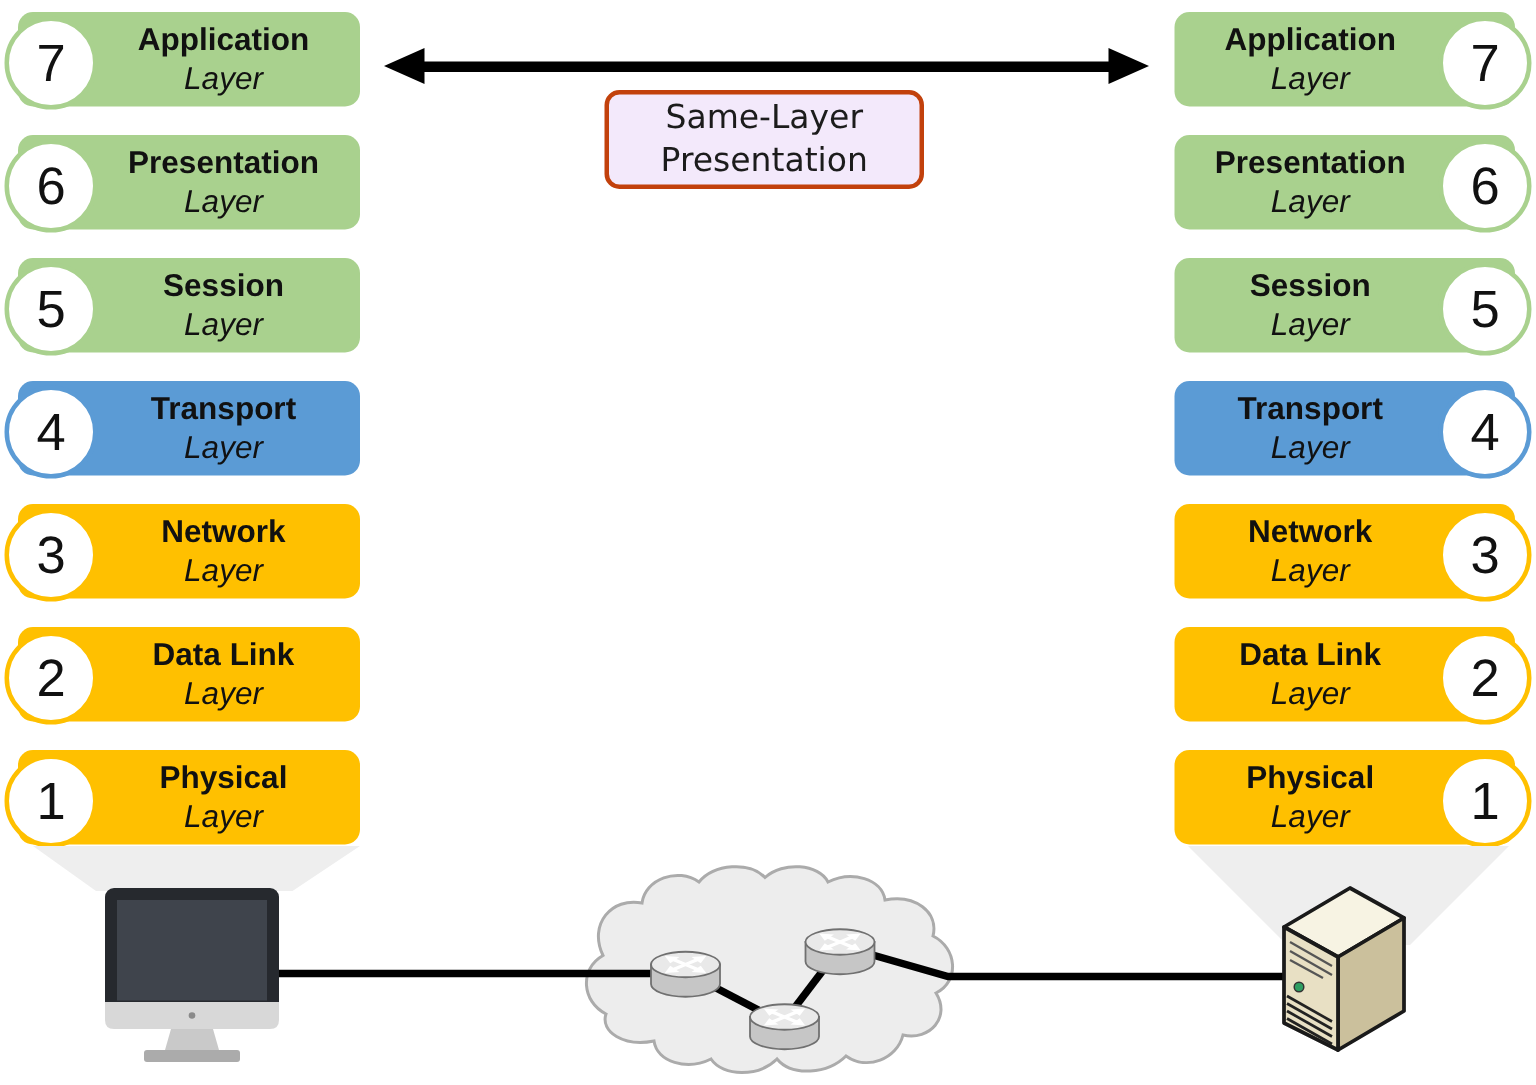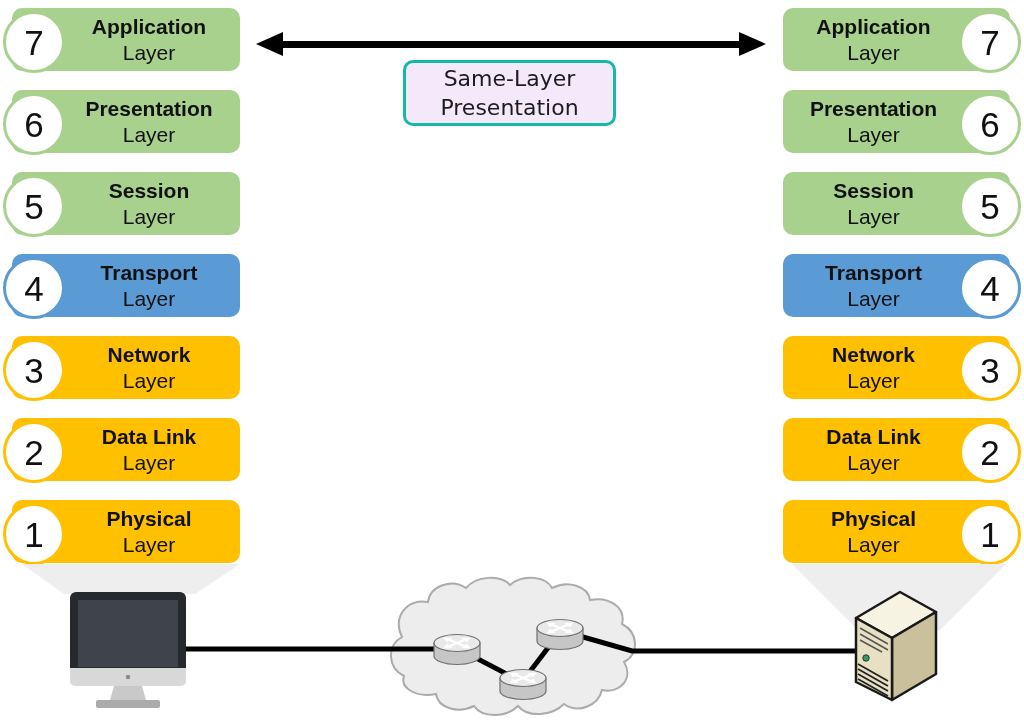--- a/index.html
+++ b/index.html
@@ -8,38 +8,38 @@
     font-family:"Liberation Sans", sans-serif;color:#111;
   }
   
   .bar{
     position:absolute;height:63px;border-radius:10px;
     display:flex;flex-direction:column;justify-content:center;text-align:center;
   }
   .bar-left{left:12px;width:228px;padding-left:46px;box-sizing:border-box;}
   .bar-right{left:783px;width:227px;padding-right:46px;box-sizing:border-box;}
   .bar-title{font-weight:bold;font-size:21px;line-height:27px;}
-  .bar-sub{font-size:21px;line-height:26px;}
+  .bar-sub{font-size:21px;line-height:26px;font-style:italic;}
   .badge{
     position:absolute;width:56px;height:56px;border-radius:50%;
     background:#ffffff;border:3px solid #888;
     display:flex;align-items:center;justify-content:center;
     font-size:35px;line-height:1;
   }
   .badge-left{left:3px;}
   .badge-right{left:959px;}
   
   .arrow-shaft{position:absolute;left:278px;top:41px;width:464px;height:7px;background:#000;}
   .arrow-head{position:absolute;width:0;height:0;top:32px;}
   .arrow-head.left{left:256px;border-top:12px solid transparent;border-bottom:12px solid transparent;border-right:27px solid #000;}
   .arrow-head.right{left:739px;border-top:12px solid transparent;border-bottom:12px solid transparent;border-left:27px solid #000;}
   
   .interaction-box{
     position:absolute;left:403px;top:60px;width:213px;height:66px;
-    border:3px solid #14b8a6;background:#f3e9fb;border-radius:10px;
+    border:3px solid #c2410c;background:#f3e9fb;border-radius:10px;
     display:flex;flex-direction:column;justify-content:center;text-align:center;
     font-family:"DejaVu Sans", sans-serif;font-size:22px;line-height:29px;color:#1c1c1c;
     box-sizing:border-box;
   }
   
   .bottom-art{position:absolute;left:0;top:556px;width:1024px;height:167px;}
 </style>
 </head>
 <body>
 

